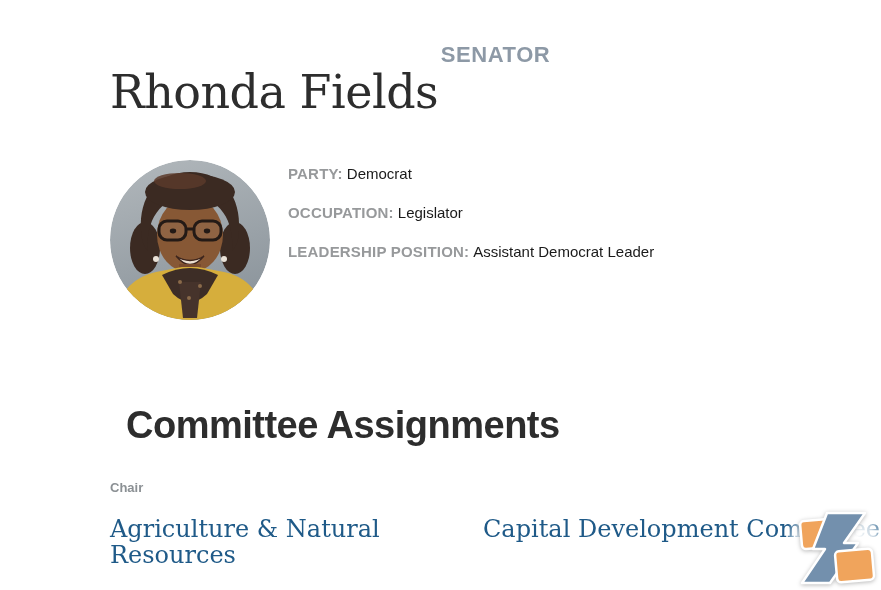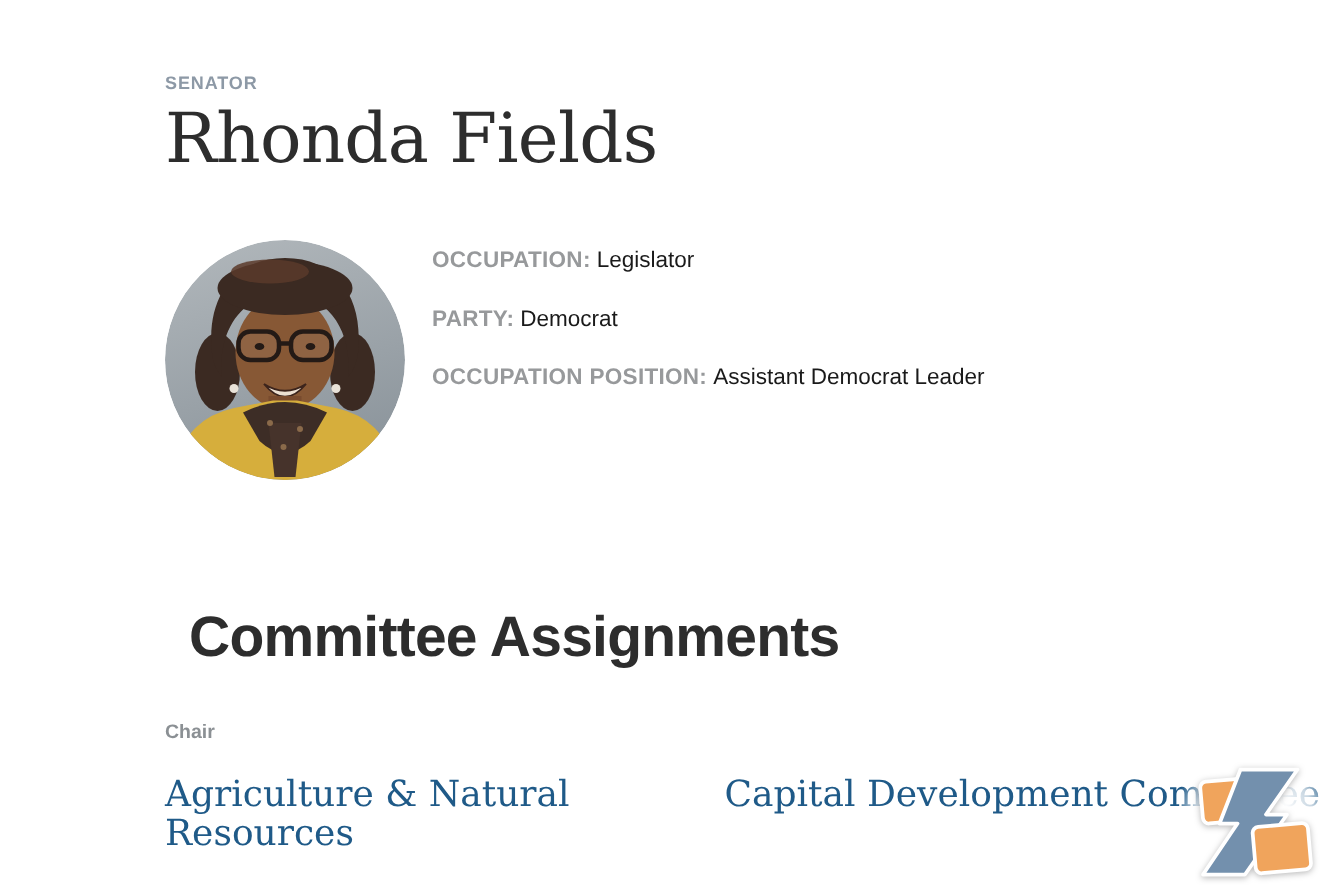--- a/index.html
+++ b/index.html
@@ -8,25 +8,26 @@
     position: relative;
     width: 881px;
     height: 590px;
     background: #ffffff;
     overflow: hidden;
     font-family: "Liberation Sans", sans-serif;
     padding: 45px 0 0 110px;
   }
   
   .eyebrow {
-    font-size: 12px;
+    font-size: 22px;
     font-weight: 600;
     letter-spacing: 0.6px;
     color: #8d99a6;
     line-height: 20px;
+    text-align: center;
   }
   h1.member-name {
     font-family: "DejaVu Serif", serif;
     font-weight: normal;
     font-size: 46px;
     line-height: 48px;
     color: #2d2d2d;
     margin-top: 3px;
     letter-spacing: -0.5px;
   }
@@ -143,27 +144,27 @@
           <path d="M69,122 L91,122 L87,158 L73,158 Z" fill="#46332b"></path>
           <circle cx="70" cy="122" r="2" fill="#8a6a4a"></circle>
           <circle cx="90" cy="126" r="2" fill="#8a6a4a"></circle>
           <circle cx="79" cy="138" r="2" fill="#8a6a4a"></circle>
         </g>
       </svg>
     </div>
 
     <div class="details">
       <div class="detail-row">
+        <span class="detail-label">PARTY:</span><span class="detail-value">Democrat</span>
+      </div>
+      <div class="detail-row">
         <span class="detail-label">OCCUPATION:</span><span class="detail-value">Legislator</span>
       </div>
       <div class="detail-row">
-        <span class="detail-label">PARTY:</span><span class="detail-value">Democrat</span>
-      </div>
-      <div class="detail-row">
-        <span class="detail-label">OCCUPATION POSITION:</span><span class="detail-value">Assistant Democrat Leader</span>
+        <span class="detail-label">LEADERSHIP POSITION:</span><span class="detail-value">Assistant Democrat Leader</span>
       </div>
     </div>
   </section>
 
   <section>
     <h2 class="committees-heading">Committee Assignments</h2>
 
     <div class="committee-grid">
       <div class="committee-item full-row">
         <div class="committee-role">Chair</div>

